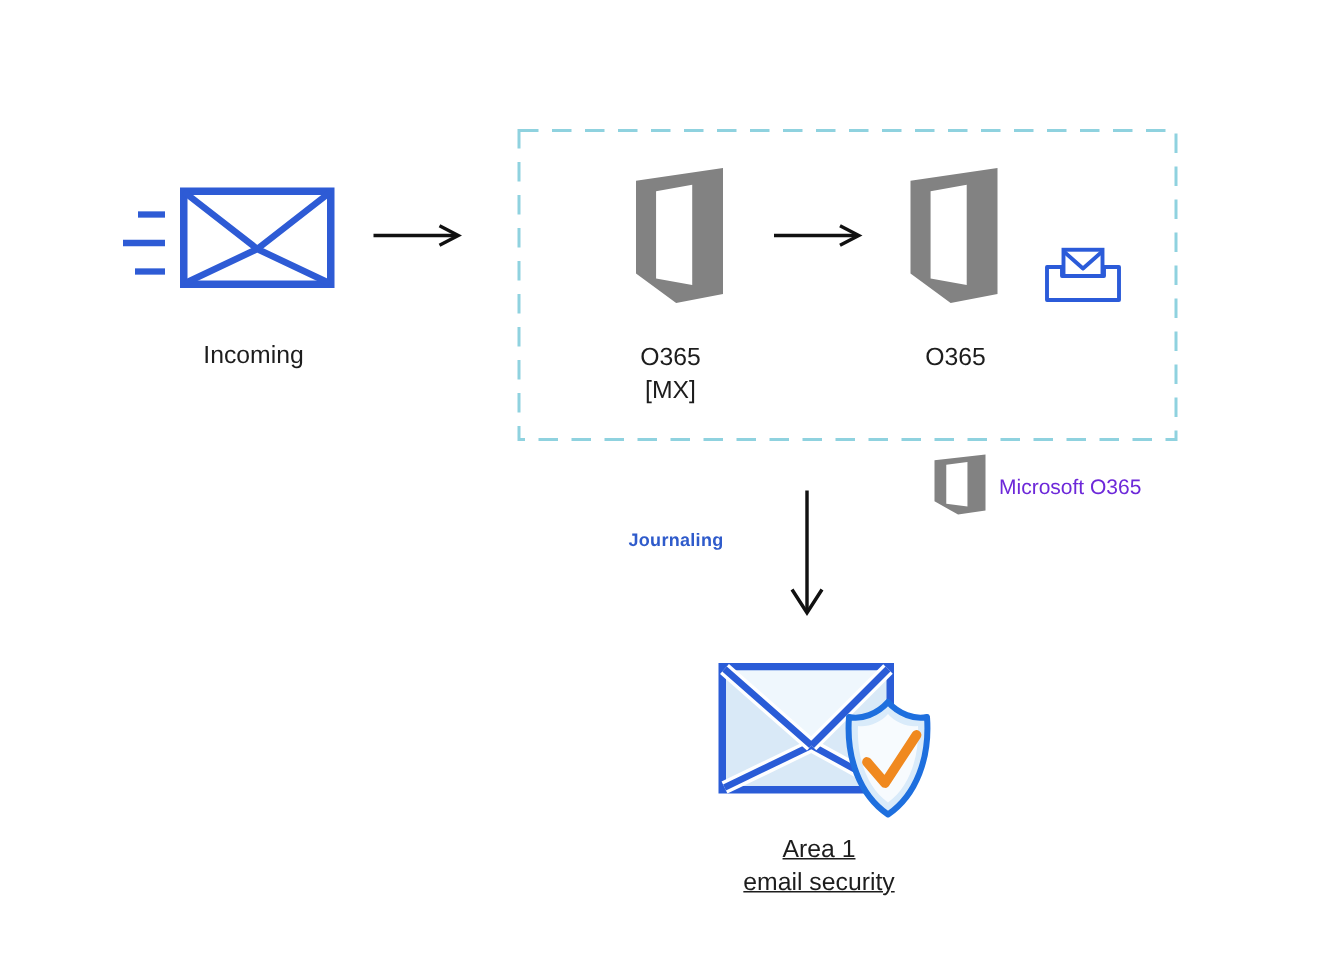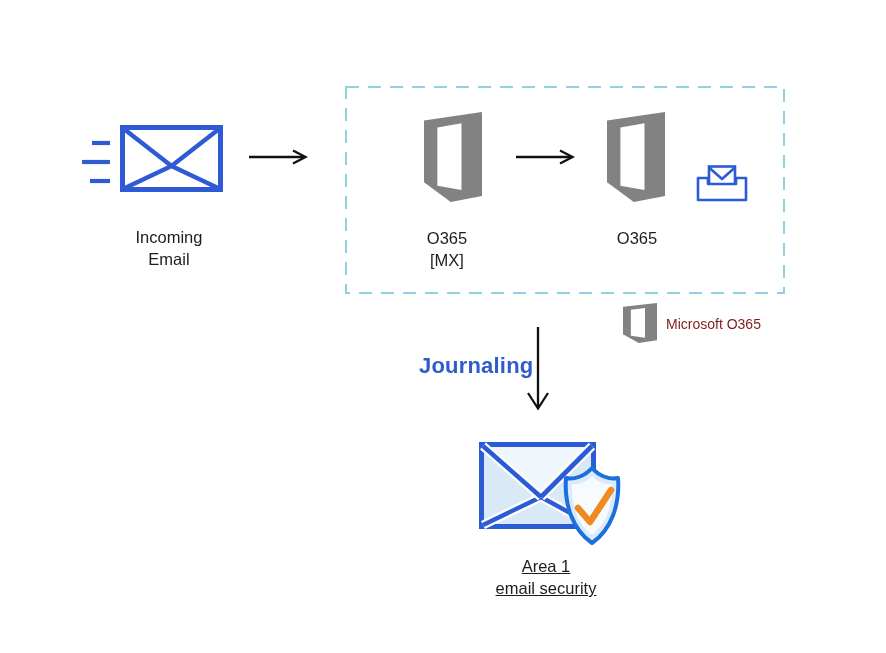--- a/index.html
+++ b/index.html
@@ -1,43 +1,42 @@
 <!DOCTYPE html>
 <html><head>
 <meta charset="utf-8">
 <style>
   html,body{margin:0;padding:0;background:#ffffff;}
   body{font-family:"Liberation Sans",sans-serif;}
   .canvas{position:relative;width:886px;height:653px;background:#ffffff;overflow:hidden;}
   .abs{position:absolute;}
   .node-label{position:absolute;text-align:center;font-size:16.5px;line-height:22px;color:#1d1d1d;}
   .node-label div{white-space:nowrap;}
-  .legend-text{position:absolute;font-size:14px;line-height:18px;color:#7f1d1d;}
-  .journaling-label{position:absolute;font-size:22px;font-weight:600;color:#2f5bcb;letter-spacing:.2px;}
+  .legend-text{position:absolute;font-size:14px;line-height:18px;color:#6d28d9;}
+  .journaling-label{position:absolute;font-size:12px;font-weight:600;color:#2f5bcb;letter-spacing:.2px;}
   svg{display:block;overflow:visible;}
 </style>
 </head>
 <body>
 
 <div class="canvas">
 
   <svg class="abs" style="left:80px;top:139px;" width="32" height="46" viewBox="0 0 32 46">
     <line x1="12" y1="4" x2="30" y2="4" stroke="#2e5bd5" stroke-width="4.2"></line>
     <line x1="2" y1="23" x2="30" y2="23" stroke="#2e5bd5" stroke-width="4.2"></line>
     <line x1="10" y1="42" x2="30" y2="42" stroke="#2e5bd5" stroke-width="4.2"></line>
   </svg>
 
   <svg class="abs" style="left:120px;top:125px;" width="103" height="67" viewBox="0 0 103 67">
     <rect x="2.5" y="2.5" width="98" height="62" fill="#ffffff" stroke="#2e5bd5" stroke-width="5"></rect>
     <path d="M4,4 L51.5,41 M99,4 L51.5,41 M5,63 L51.5,41 M98,63 L51.5,41" fill="none" stroke="#2e5bd5" stroke-width="4.4" stroke-linecap="round" stroke-linejoin="round"></path>
   </svg>
 
   <div class="node-label" style="left:103px;top:226px;width:132px;">
     <div>Incoming</div>
-    <div>Email</div>
   </div>
 
   <svg class="abs" style="left:249px;top:147px;" width="64" height="20" viewBox="0 0 64 20">
     <line x1="0" y1="10" x2="55" y2="10" stroke="#111111" stroke-width="2.3"></line>
     <polyline points="44,3.5 56.5,10 44,16.5" fill="none" stroke="#111111" stroke-width="2.3"></polyline>
   </svg>
 
   <svg class="abs" style="left:345px;top:86px;" width="440" height="208" viewBox="0 0 440 208">
     <rect x="1" y="1" width="438" height="206" fill="none" stroke="#8fd2df" stroke-width="2" stroke-dasharray="13 9"></rect>
   </svg>

